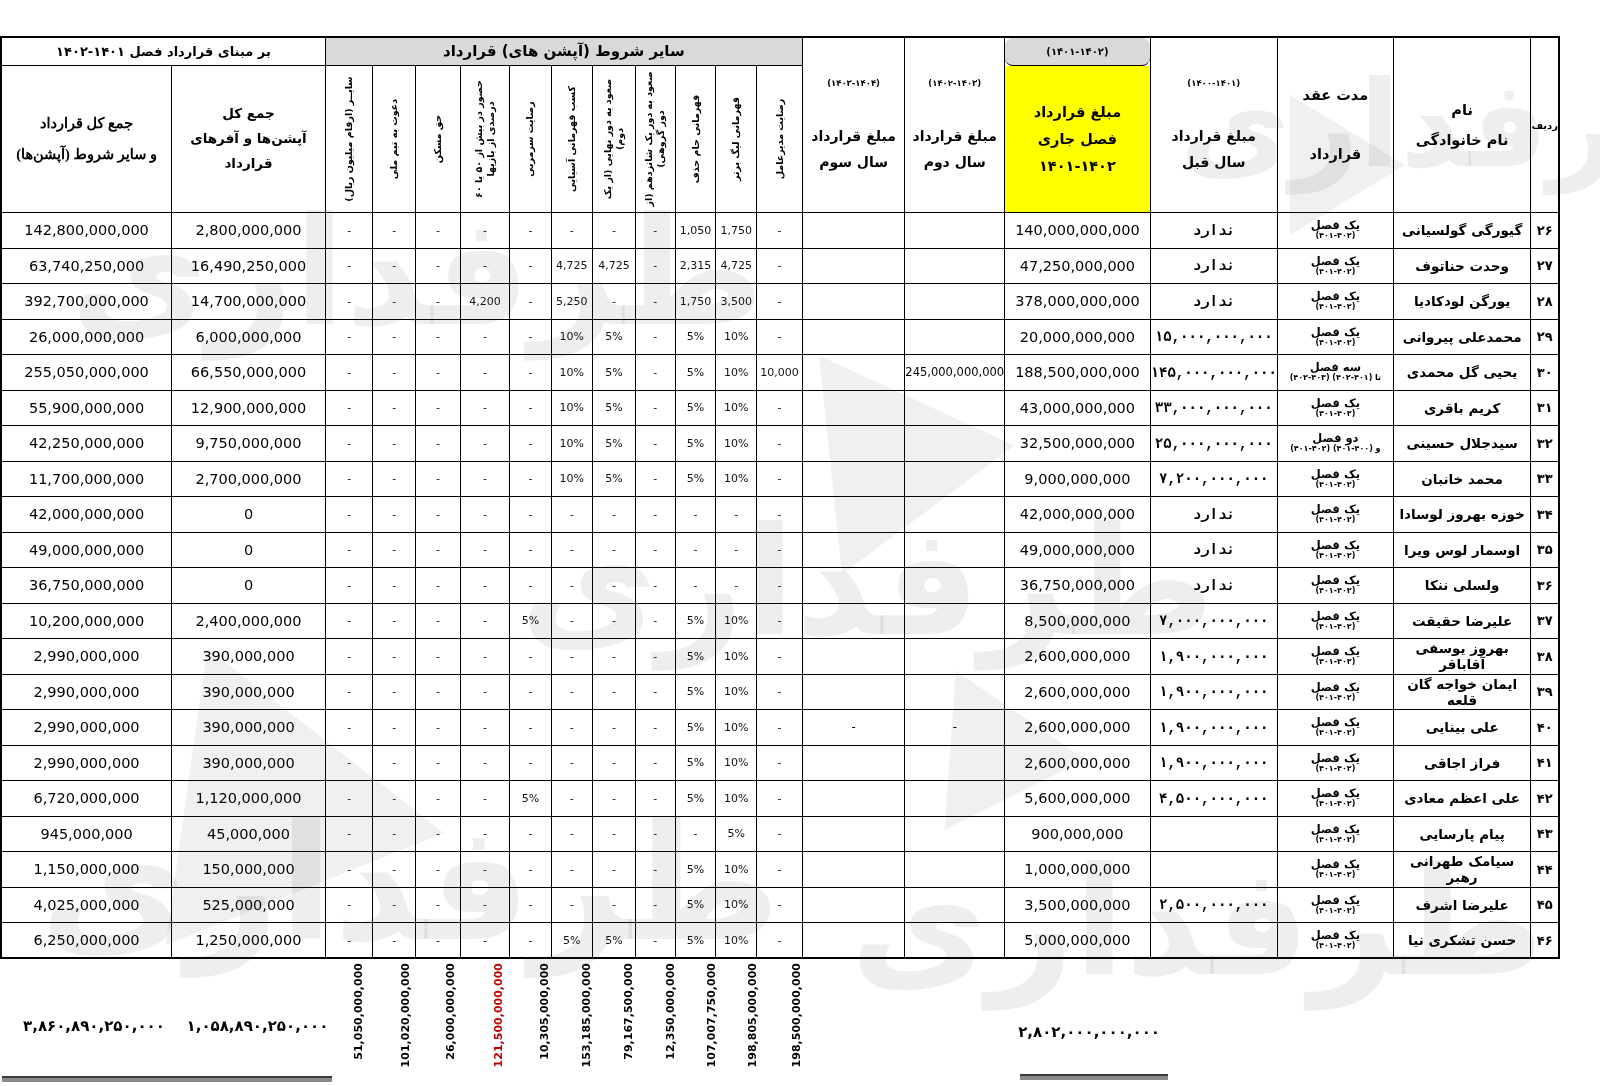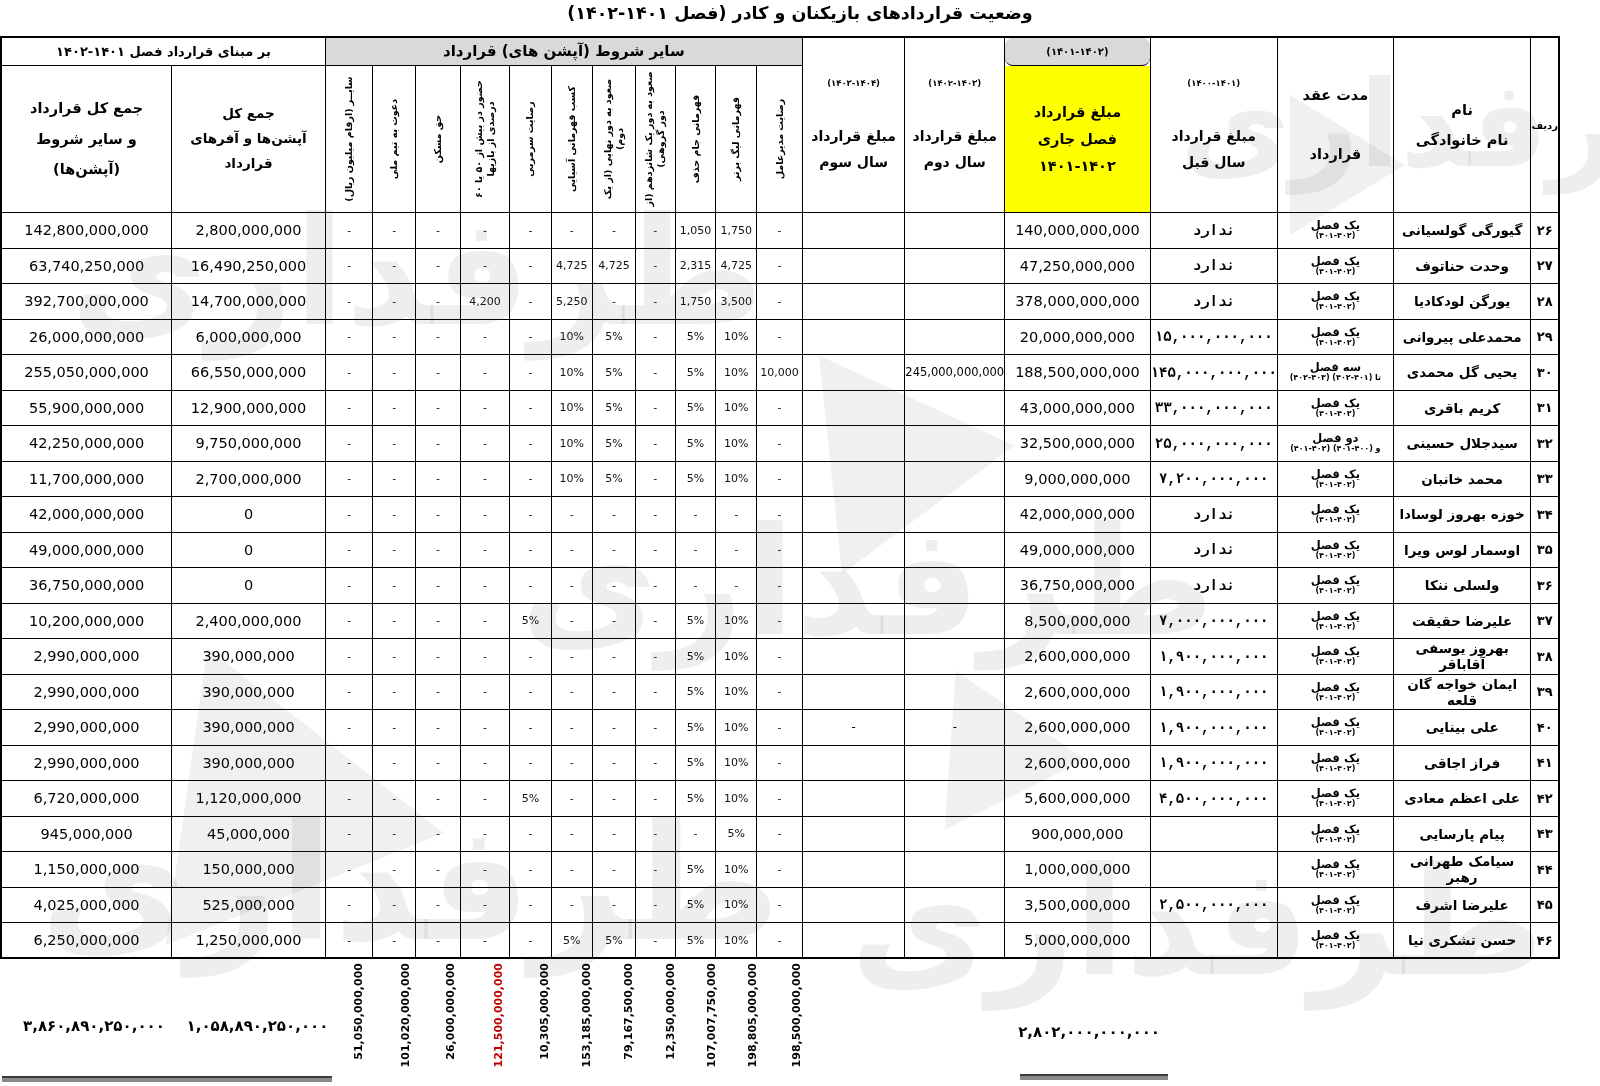--- a/index.html
+++ b/index.html
@@ -28,21 +28,21 @@
             font-size:10px;font-weight:bold;border-radius:8px;}
   .cur-body{height:146px;background:#ffff00;display:flex;flex-direction:column;
             justify-content:center;gap:11px;font-size:14.5px;font-weight:bold;}
   .h-optgroup{background:#d9d9d9;font-size:15px;margin-top:32px;}
   .h-basedgroup{font-size:13px;}
   .opt-col-h{position:relative;}
   .opt-col-h .vh{position:absolute;left:50%;top:50%;width:140px;
       transform:translate(-50%,-50%) rotate(-90deg);
       font-size:9.5px;font-weight:bold;line-height:1.3;text-align:center;direction:rtl;}
   .opt-total-h div{font-size:13.5px;line-height:1.85;}
-  .grand-h div{font-size:14.5px;line-height:2.1;}
+  .grand-h div{font-size:14.5px;line-height:2.1;font-family:Liberation Serif, serif;}
   
   .c-no{font-weight:bold;font-size:13px;}
   .c-name{font-weight:bold;font-size:13.5px;}
   .dur-main{font-weight:bold;font-size:11.5px;line-height:1.15;}
   .dur-note{font-weight:bold;font-size:8px;line-height:1.1;}
   .c-prev{font-size:14px;font-weight:bold;font-family:Liberation Mono, monospace;}
   .c-amt{font-size:14.5px;text-align:right;direction:ltr;padding-right:8px;}
   .c-y23{font-size:11.5px;text-align:right;direction:ltr;padding-right:5px;}
   .c-y23.dash-c{text-align:center;padding-right:0;}
   .c-opt{font-size:11px;color:#111;}
@@ -59,21 +59,20 @@
   
   .wm-layer{position:absolute;inset:0;pointer-events:none;z-index:9;}
   .wm-text{position:absolute;font-weight:bold;color:rgba(70,70,70,0.09);white-space:nowrap;}
   .wm-tri{position:absolute;width:0;height:0;border-style:solid;border-color:transparent;}
 </style>
 </head>
 <body>
 
 <div class="page" id="page">
 
-  <div class="title">وضعیت قراردادهای بازیکنان و کادر (فصل ۱۴۰۱-۱۴۰۲)</div>
 
   <table class="tbl" id="tbl">
     <colgroup>
       <col style="width:28px">
         <col style="width:140px">
         <col style="width:118px">
       <col style="width:103px">
         <col style="width:146px">
         <col style="width:100px">
         <col style="width:104px">

